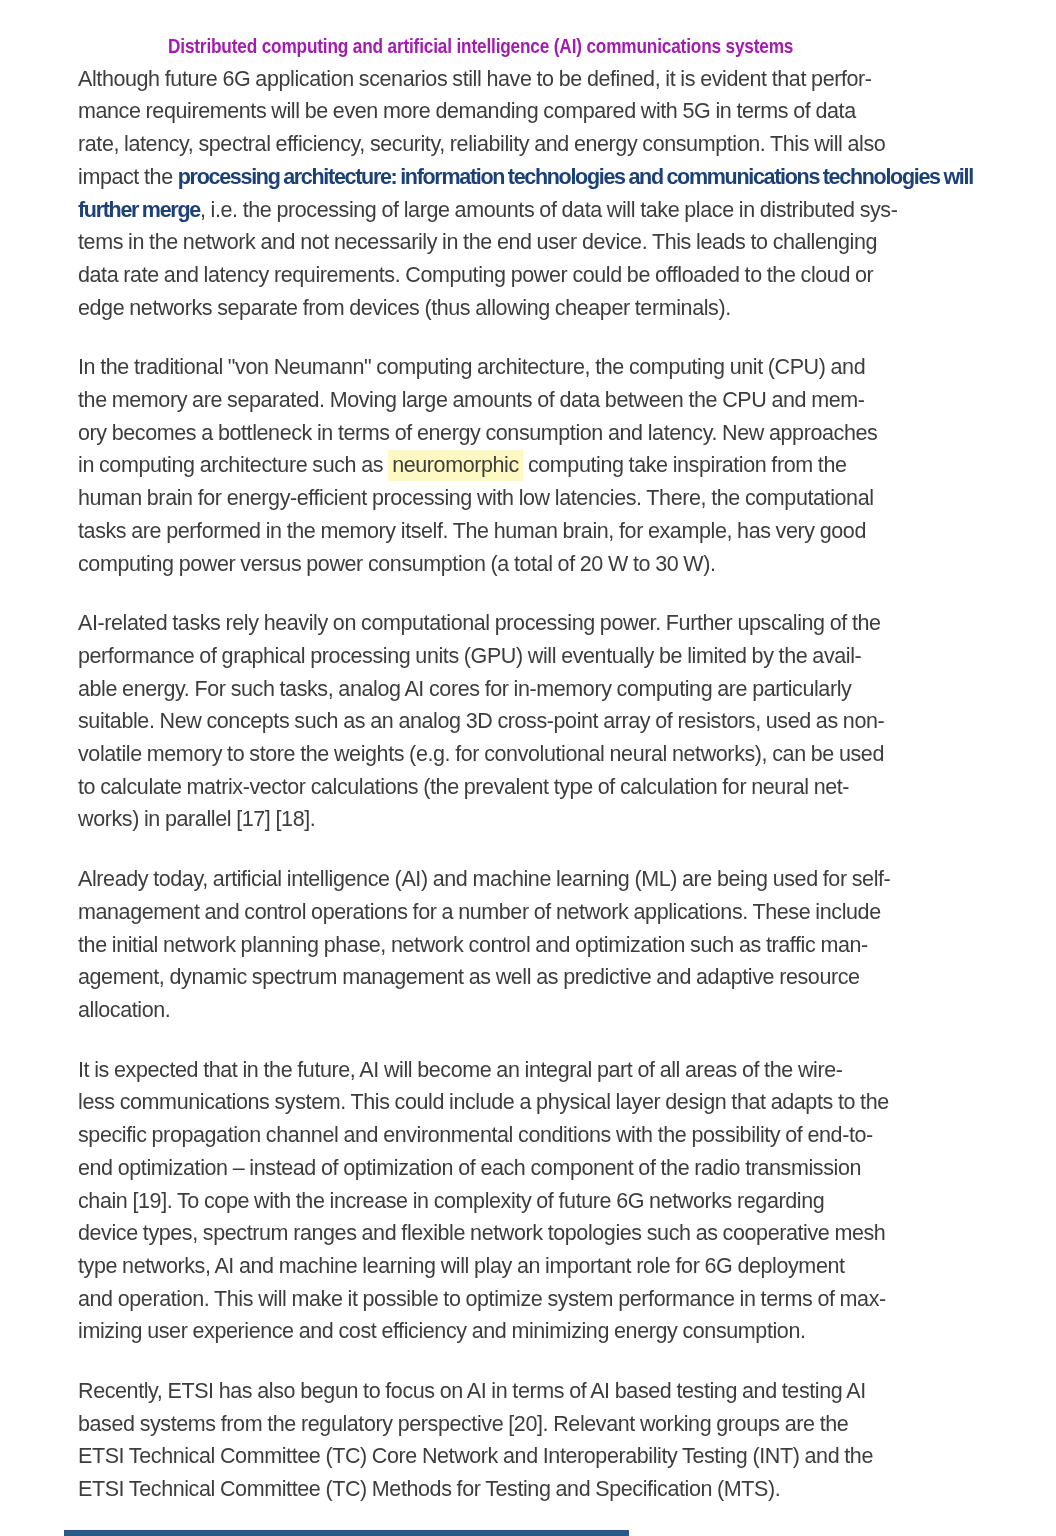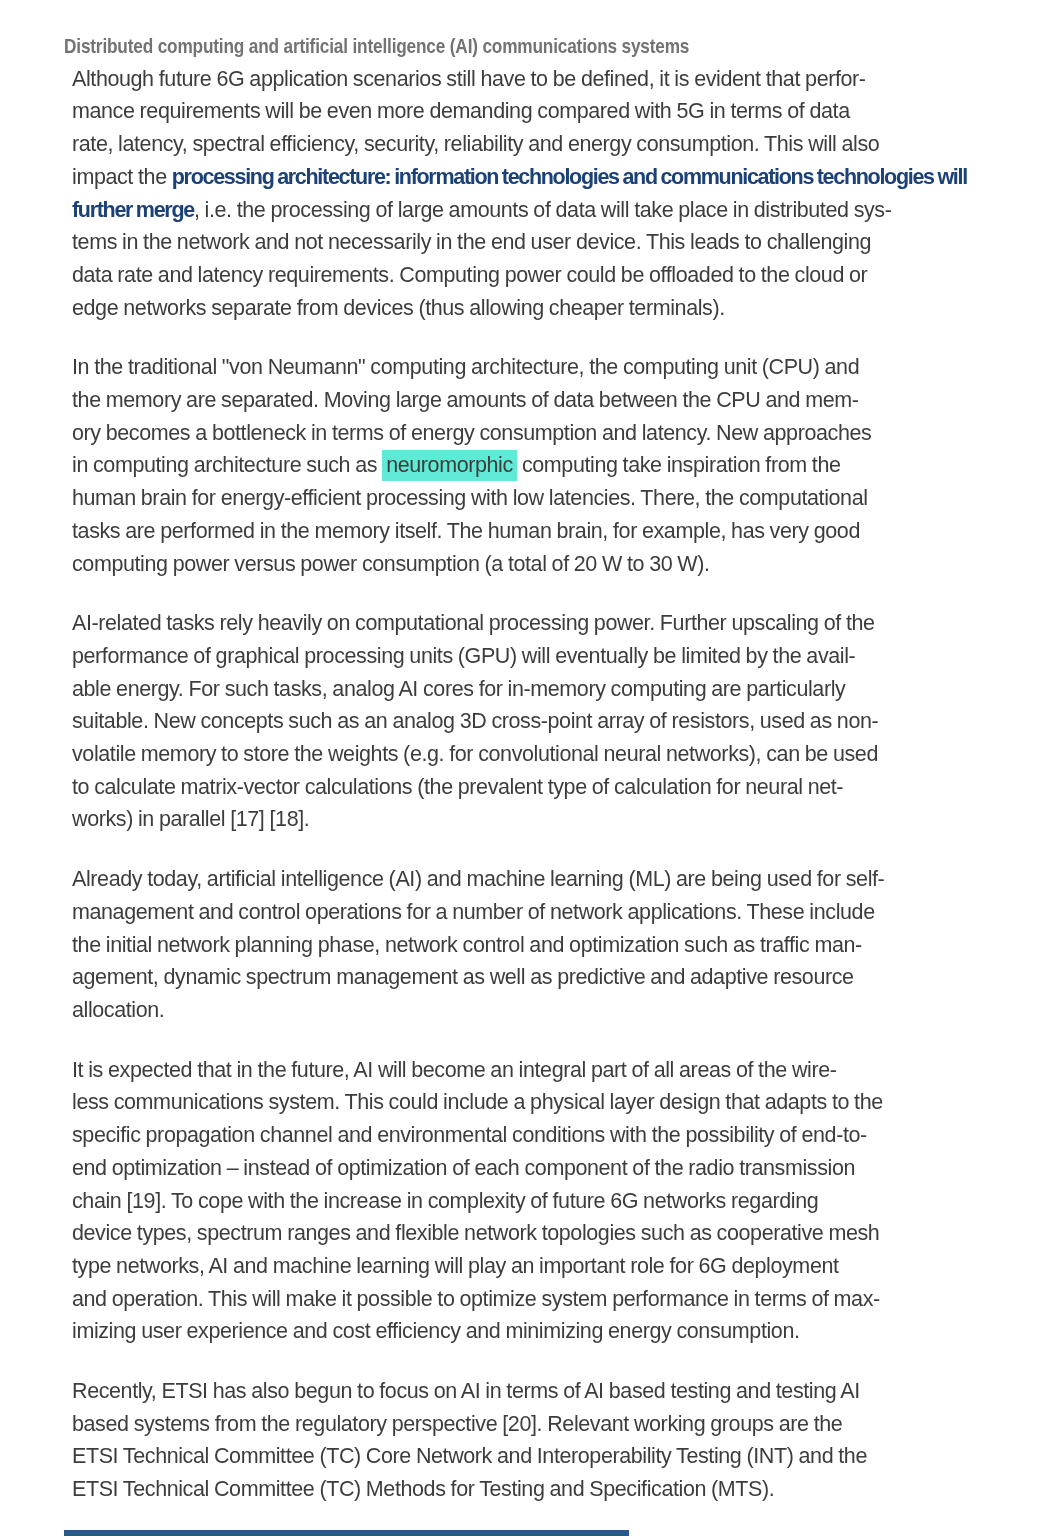--- a/index.html
+++ b/index.html
@@ -14,51 +14,52 @@
     overflow: hidden;
     font-family: "Liberation Sans", "DejaVu Sans", sans-serif;
   }
   .page {
     position: absolute;
     top: 30px;
     left: 64px;
     width: 952px;
   }
   .para {
-    margin: 0 0 27px 8px;
+    margin: 0 0 27px 14px;
     font-size: 21.5px;
     line-height: 32.7px;
     color: #3d3d3d;
     letter-spacing: -0.4px;
     word-spacing: -0.5px;
     white-space: pre;
     overflow: visible;
   }
   .heading {
     margin: 0;
     font-size: 20.5px;
     line-height: 32.7px;
     font-weight: 700;
-    color: #737373;
+    color: #a21caf;
     white-space: pre;
+    text-align: center;
   }
   .heading .hx {
     display: inline-block;
     transform: scaleX(0.84);
     transform-origin: 0 50%;
     letter-spacing: -0.2px;
   }
   .bb {
     font-weight: 700;
     color: #1c4177;
     letter-spacing: -1.3px;
     word-spacing: -1px;
   }
   .hl {
-    background: #5eead4;
+    background: #fef9c3;
     padding: 3px 4px 4px 4px;
   }
   .footer-bar {
     position: absolute;
     left: 64px;
     bottom: 0;
     width: 565px;
     height: 6px;
     background: #28598e;
   }

